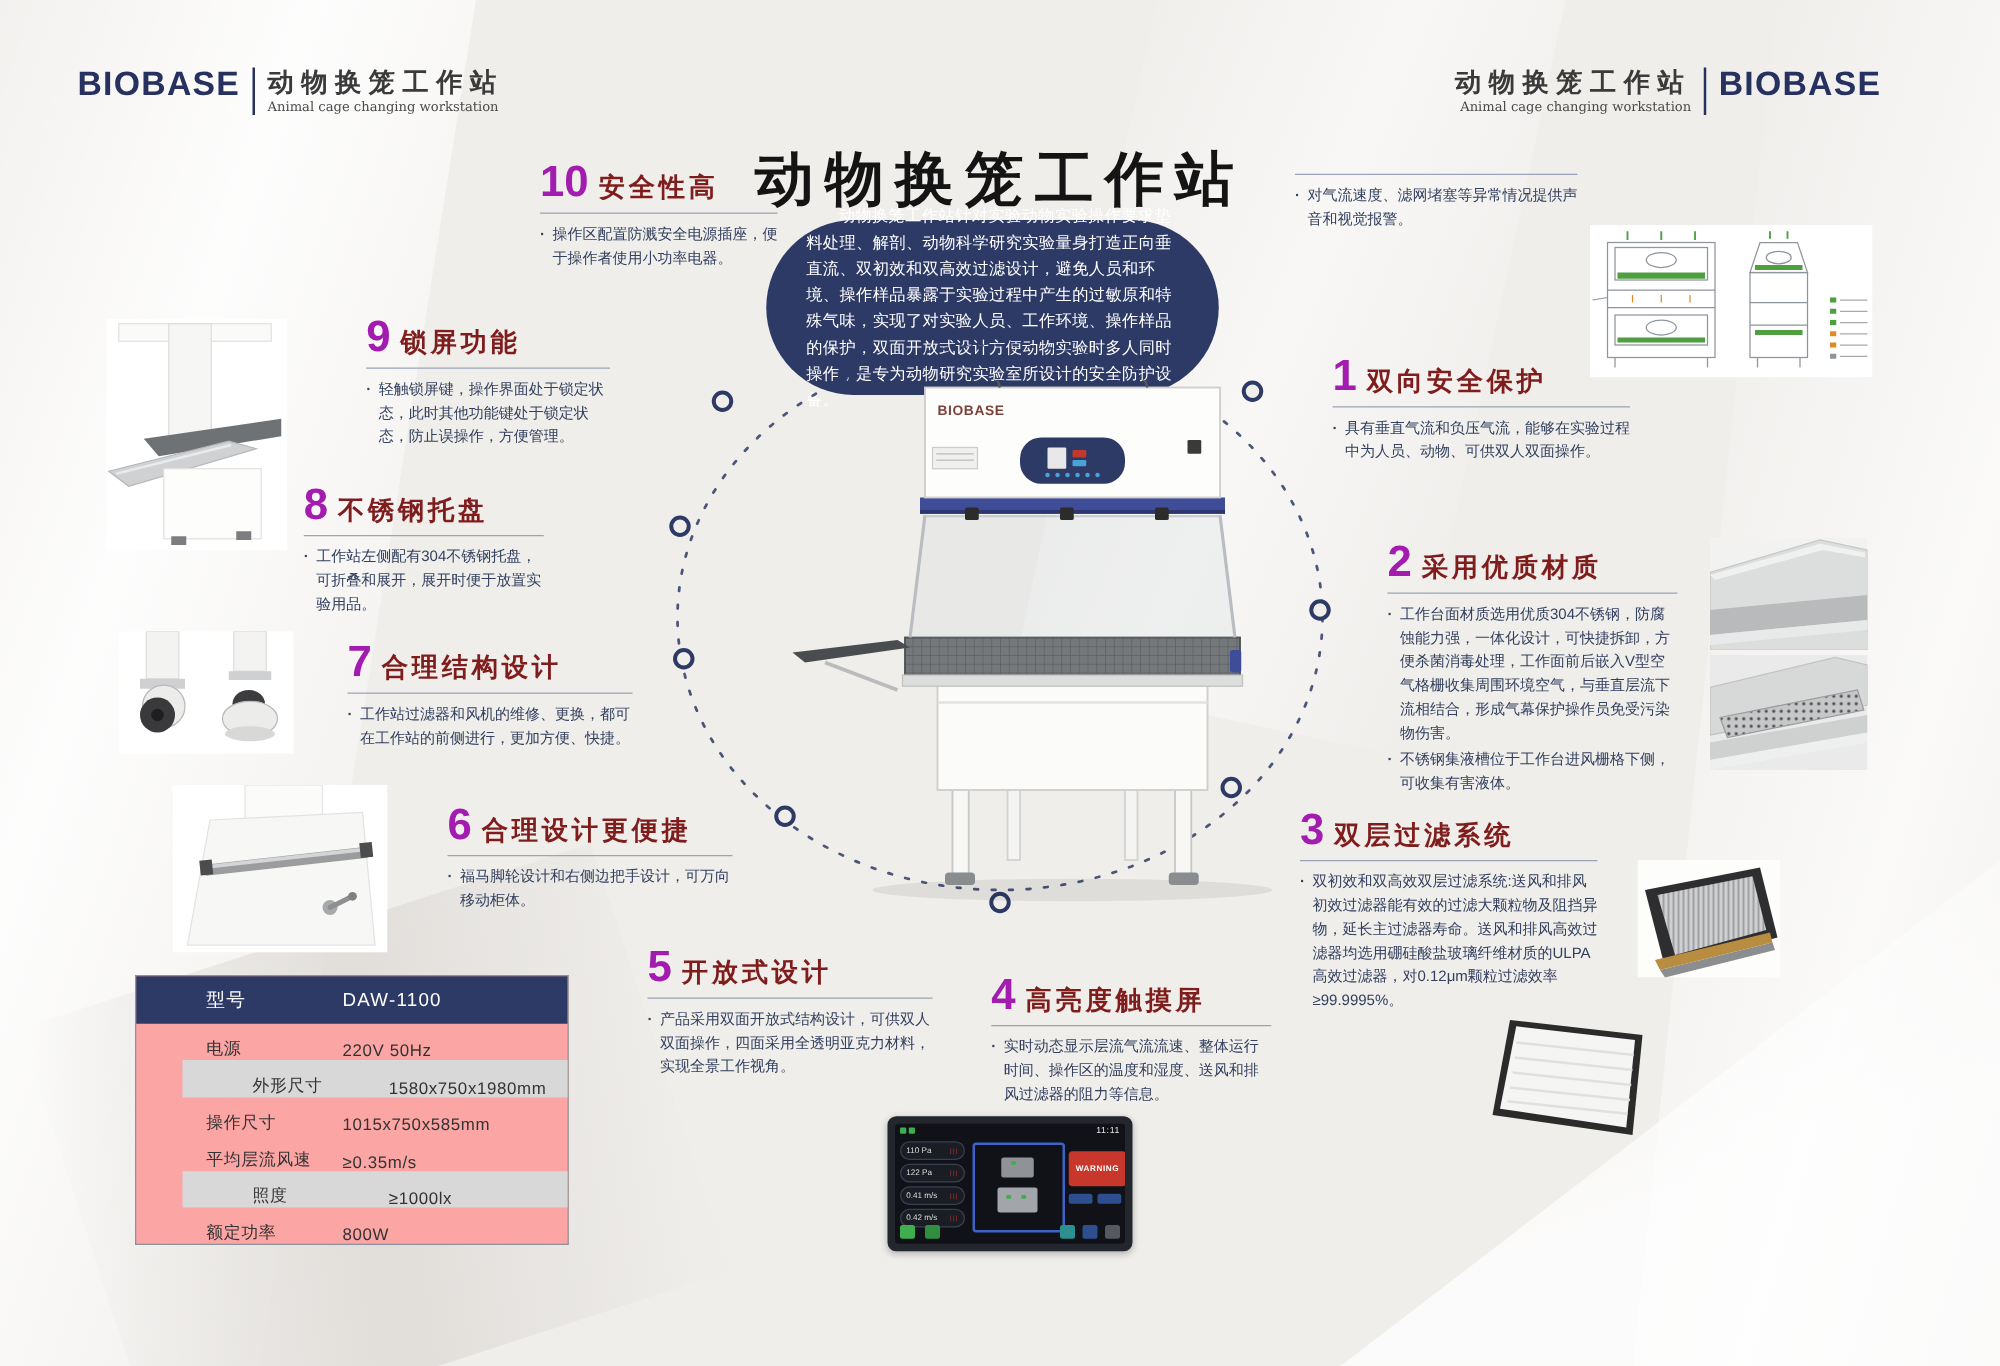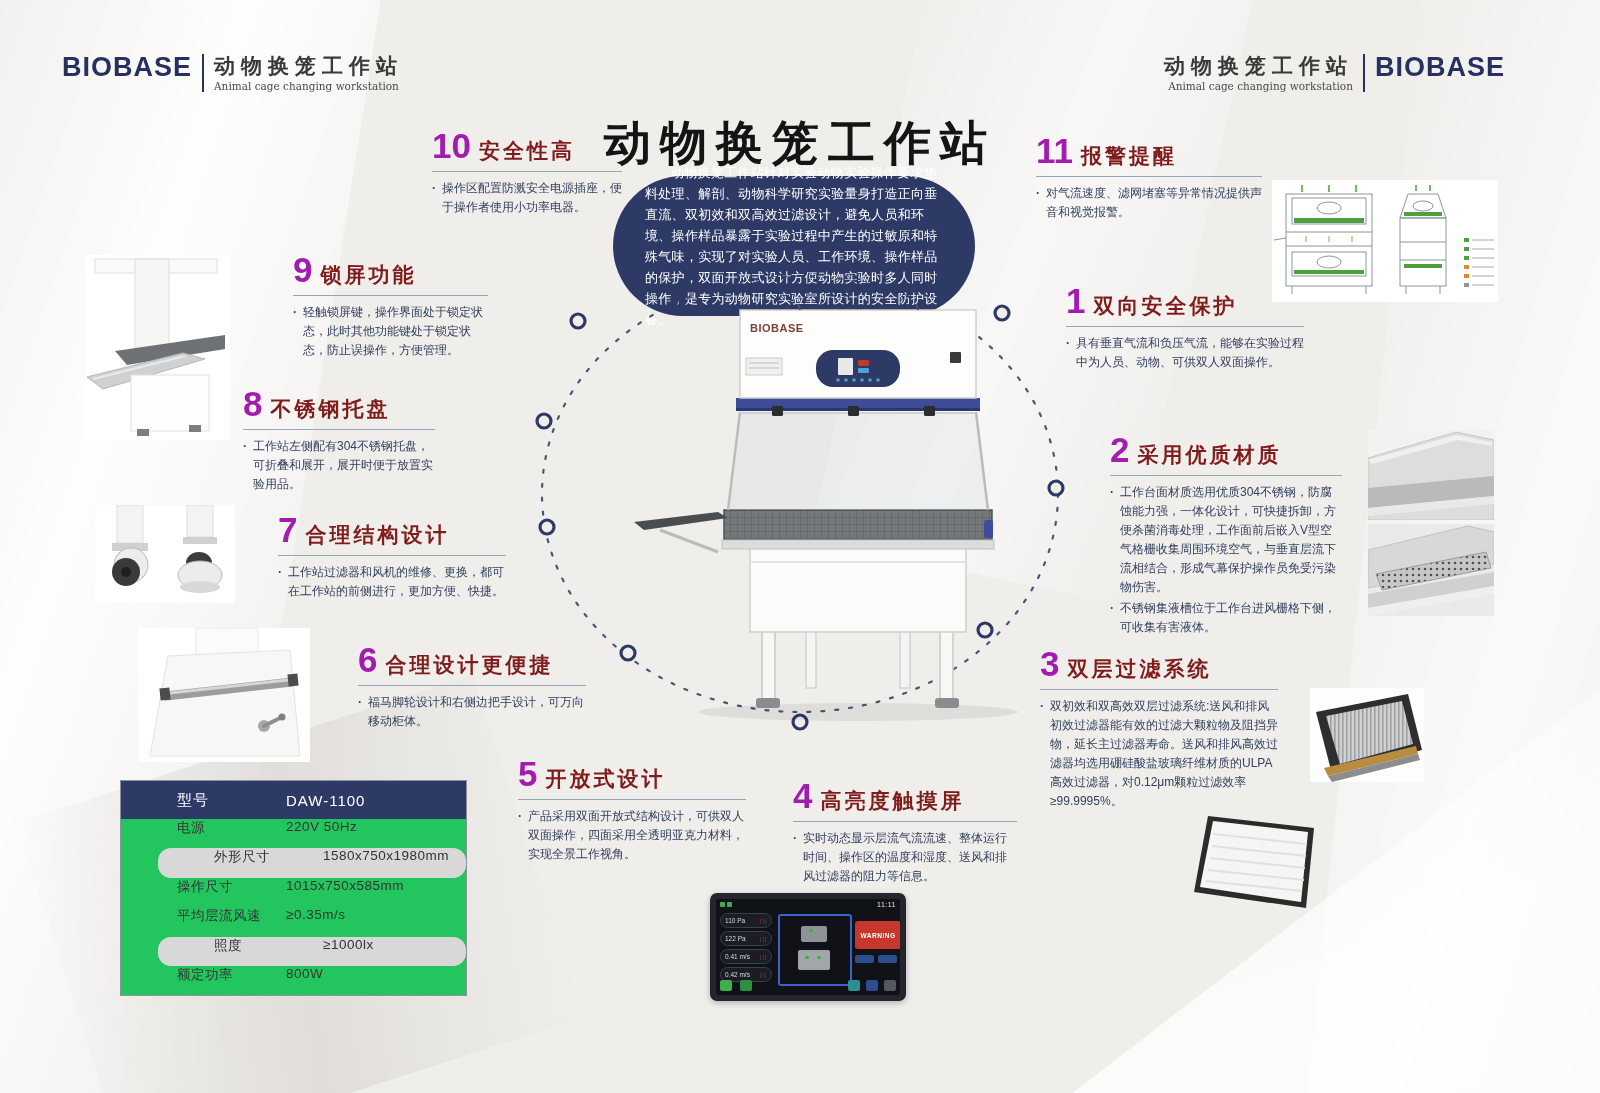--- a/index.html
+++ b/index.html
@@ -40,24 +40,24 @@
   
   .feature{position:absolute;}
   .f-head{display:flex;align-items:baseline;gap:8px;}
   .f-num{font-size:35px;font-weight:bold;color:#a21caf;line-height:1;}
   .f-title{font-size:21px;font-weight:bold;color:#7f1d1d;letter-spacing:3px;}
   .f-rule{height:1px;background:#9aa3b8;margin:6px 0 7px 0;}
   .f-body p{margin:0 0 2px 0;font-size:12px;line-height:1.58;color:#33405e;position:relative;padding-left:10px;}
   .f-body p::before{content:"·";position:absolute;left:0;top:0;font-weight:bold;}
 
   
-  .spec-table{left:120px;top:780px;width:347px;border:1px solid #8d939c;background:#22c55e;box-sizing:border-box;}
+  .spec-table{left:108px;top:780px;width:347px;border:1px solid #8d939c;background:#fca5a5;box-sizing:border-box;}
   .spec-head{display:flex;height:38px;background:#2e3a66;color:#fff;align-items:center;
       font-size:15px;letter-spacing:1px;}
-  .spec-row{display:flex;height:29.4px;align-items:flex-start;font-size:13.5px;color:#333;letter-spacing:.5px;border-radius:13px;}
+  .spec-row{display:flex;height:29.4px;align-items:flex-end;font-size:13.5px;color:#333;letter-spacing:.5px;}
   .spec-row.alt{background:#d8d8d8;margin-left:37px;}
   .sl{width:165px;padding-left:56px;box-sizing:border-box;}
   .sv{flex:1;}
   .spec-head .sl,.spec-head .sv{color:#fff;}
 
   
   .orbit{left:528px;top:272px;width:544px;height:466px;pointer-events:none;}
 
   
   .machine{left:628px;top:300px;width:404px;height:432px;}
@@ -282,24 +282,20 @@
         <span class="f-num">4</span>
         <span class="f-title">高亮度触摸屏</span>
       </div>
     <div class="f-rule"></div>
     <div class="f-body">
         <p>实时动态显示层流气流流速、整体运行时间、操作区的温度和湿度、送风和排风过滤器的阻力等信息。</p>
       </div>
   </div>
 
   <div class="feature" style="left:1036px;top:133px;width:226px;">
-    <div class="f-head">
-        <span class="f-num">11</span>
-        <span class="f-title">报警提醒</span>
-      </div>
     <div class="f-rule"></div>
     <div class="f-body">
         <p>对气流速度、滤网堵塞等异常情况提供声音和视觉报警。</p>
       </div>
   </div>
 
   <div class="feature" style="left:1066px;top:283px;width:238px;">
     <div class="f-head">
         <span class="f-num">1</span>
         <span class="f-title">双向安全保护</span>

